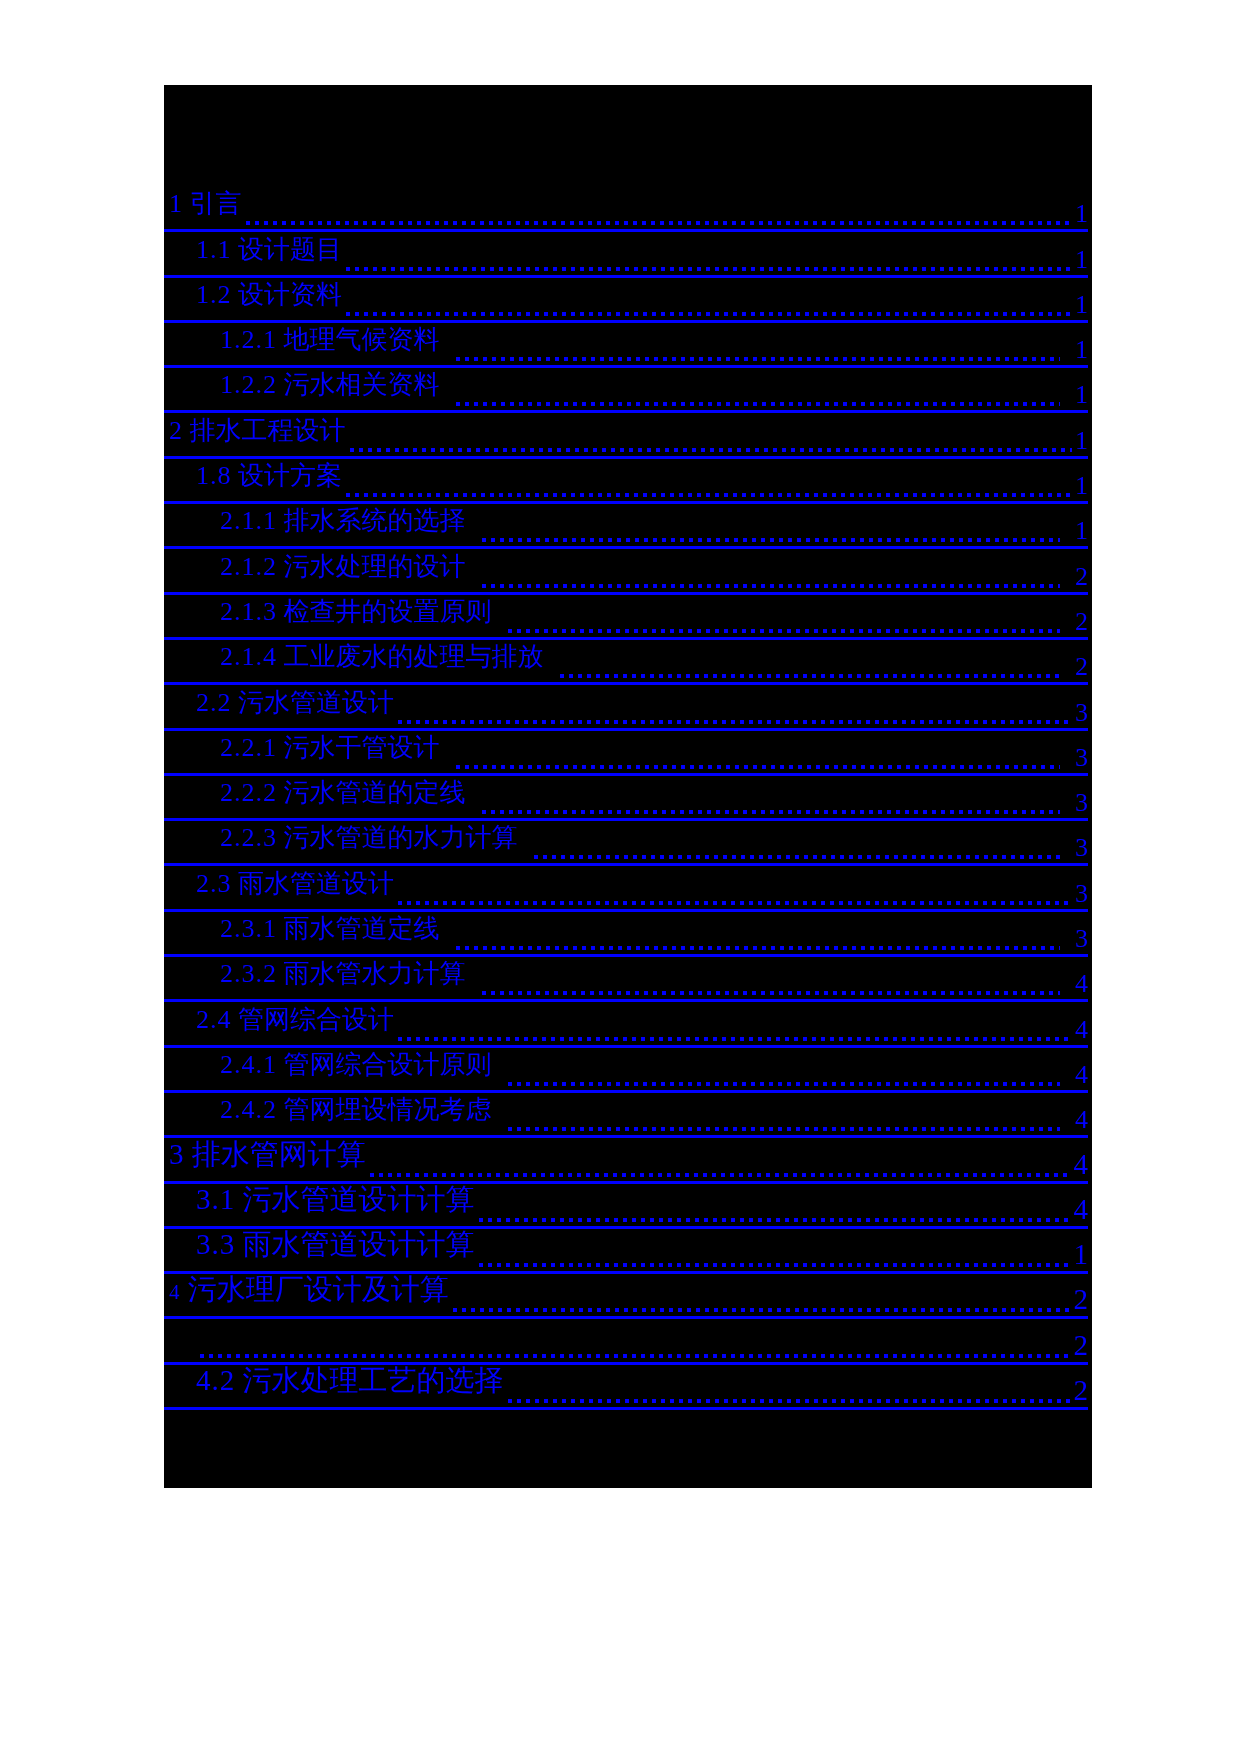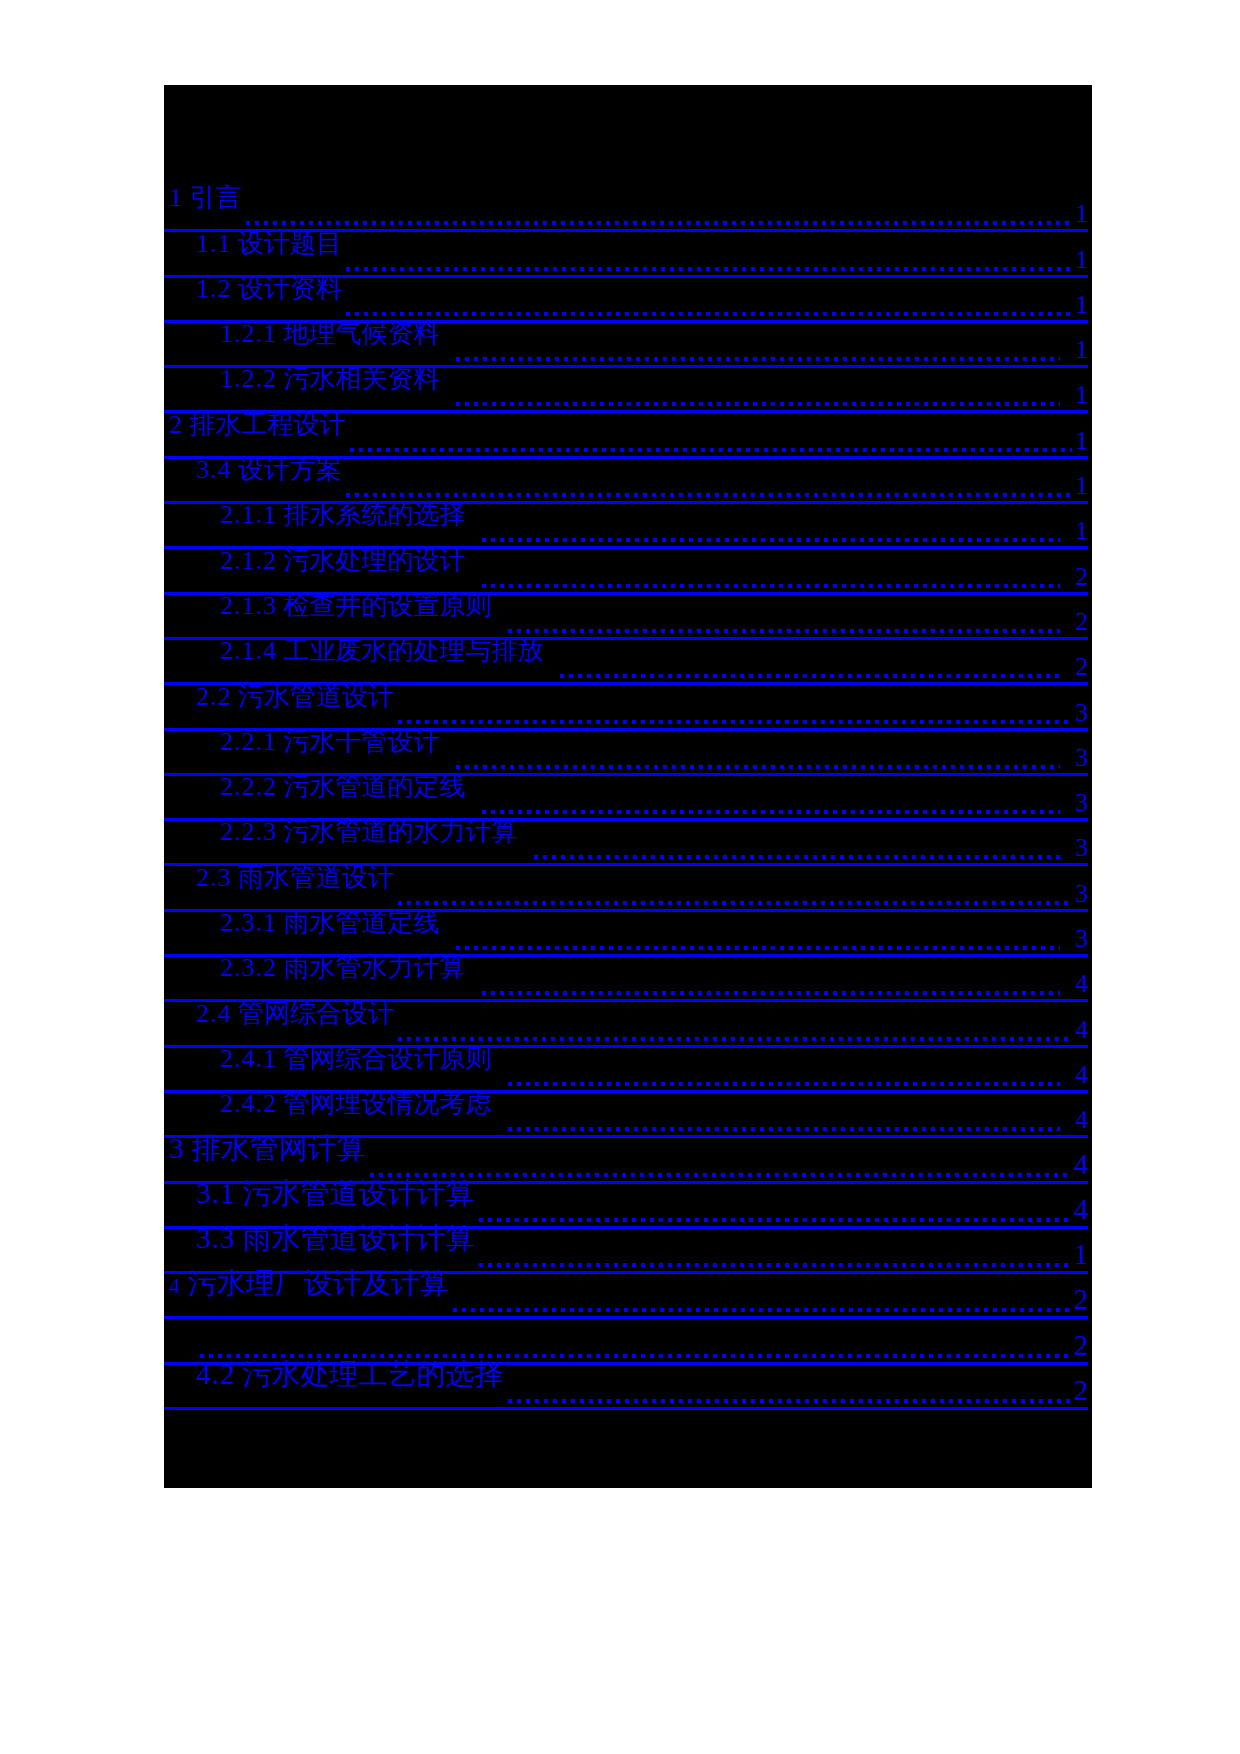--- a/index.html
+++ b/index.html
@@ -36,21 +36,21 @@
     line-height: 1;
     cursor: pointer;
     text-decoration: none;
   }
   .toc-row.large { font-size: 29px; }
   .toc-row.lvl-0 { padding-left: 5px; }
   .toc-row.lvl-1 { padding-left: 32px; }
   .toc-row.lvl-2 { padding-left: 56px; gap: 12px; }
   .toc-label {
     white-space: nowrap;
-    padding-bottom: 18px;
+    padding-bottom: 12px;
   }
   .toc-num { letter-spacing: 1px; }
   .toc-num.num-small { font-size: 21px; }
   .toc-leader {
     flex: 1 1 auto;
     align-self: flex-end;
     height: 4px;
     margin: 0 3px 4px 4px;
     background-image: repeating-linear-gradient(90deg, #0000ff 0px, #0000ff 4px, transparent 4px, transparent 9px);
     background-repeat: repeat-x;
@@ -89,21 +89,21 @@
         <span class="toc-label"><span class="toc-num">1.2.2</span><span> 污水相关资料</span></span>
         <span class="toc-leader"></span>
         <span class="toc-page">1</span>
       </div>
       <div class="toc-row lvl-0">
         <span class="toc-label"><span class="toc-num">2</span><span> 排水工程设计</span></span>
         <span class="toc-leader"></span>
         <span class="toc-page">1</span>
       </div>
       <div class="toc-row lvl-1">
-        <span class="toc-label"><span class="toc-num">3.4</span><span> 设计方案</span></span>
+        <span class="toc-label"><span class="toc-num">1.8</span><span> 设计方案</span></span>
         <span class="toc-leader"></span>
         <span class="toc-page">1</span>
       </div>
       <div class="toc-row lvl-2">
         <span class="toc-label"><span class="toc-num">2.1.1</span><span> 排水系统的选择</span></span>
         <span class="toc-leader"></span>
         <span class="toc-page">1</span>
       </div>
       <div class="toc-row lvl-2">
         <span class="toc-label"><span class="toc-num">2.1.2</span><span> 污水处理的设计</span></span>

